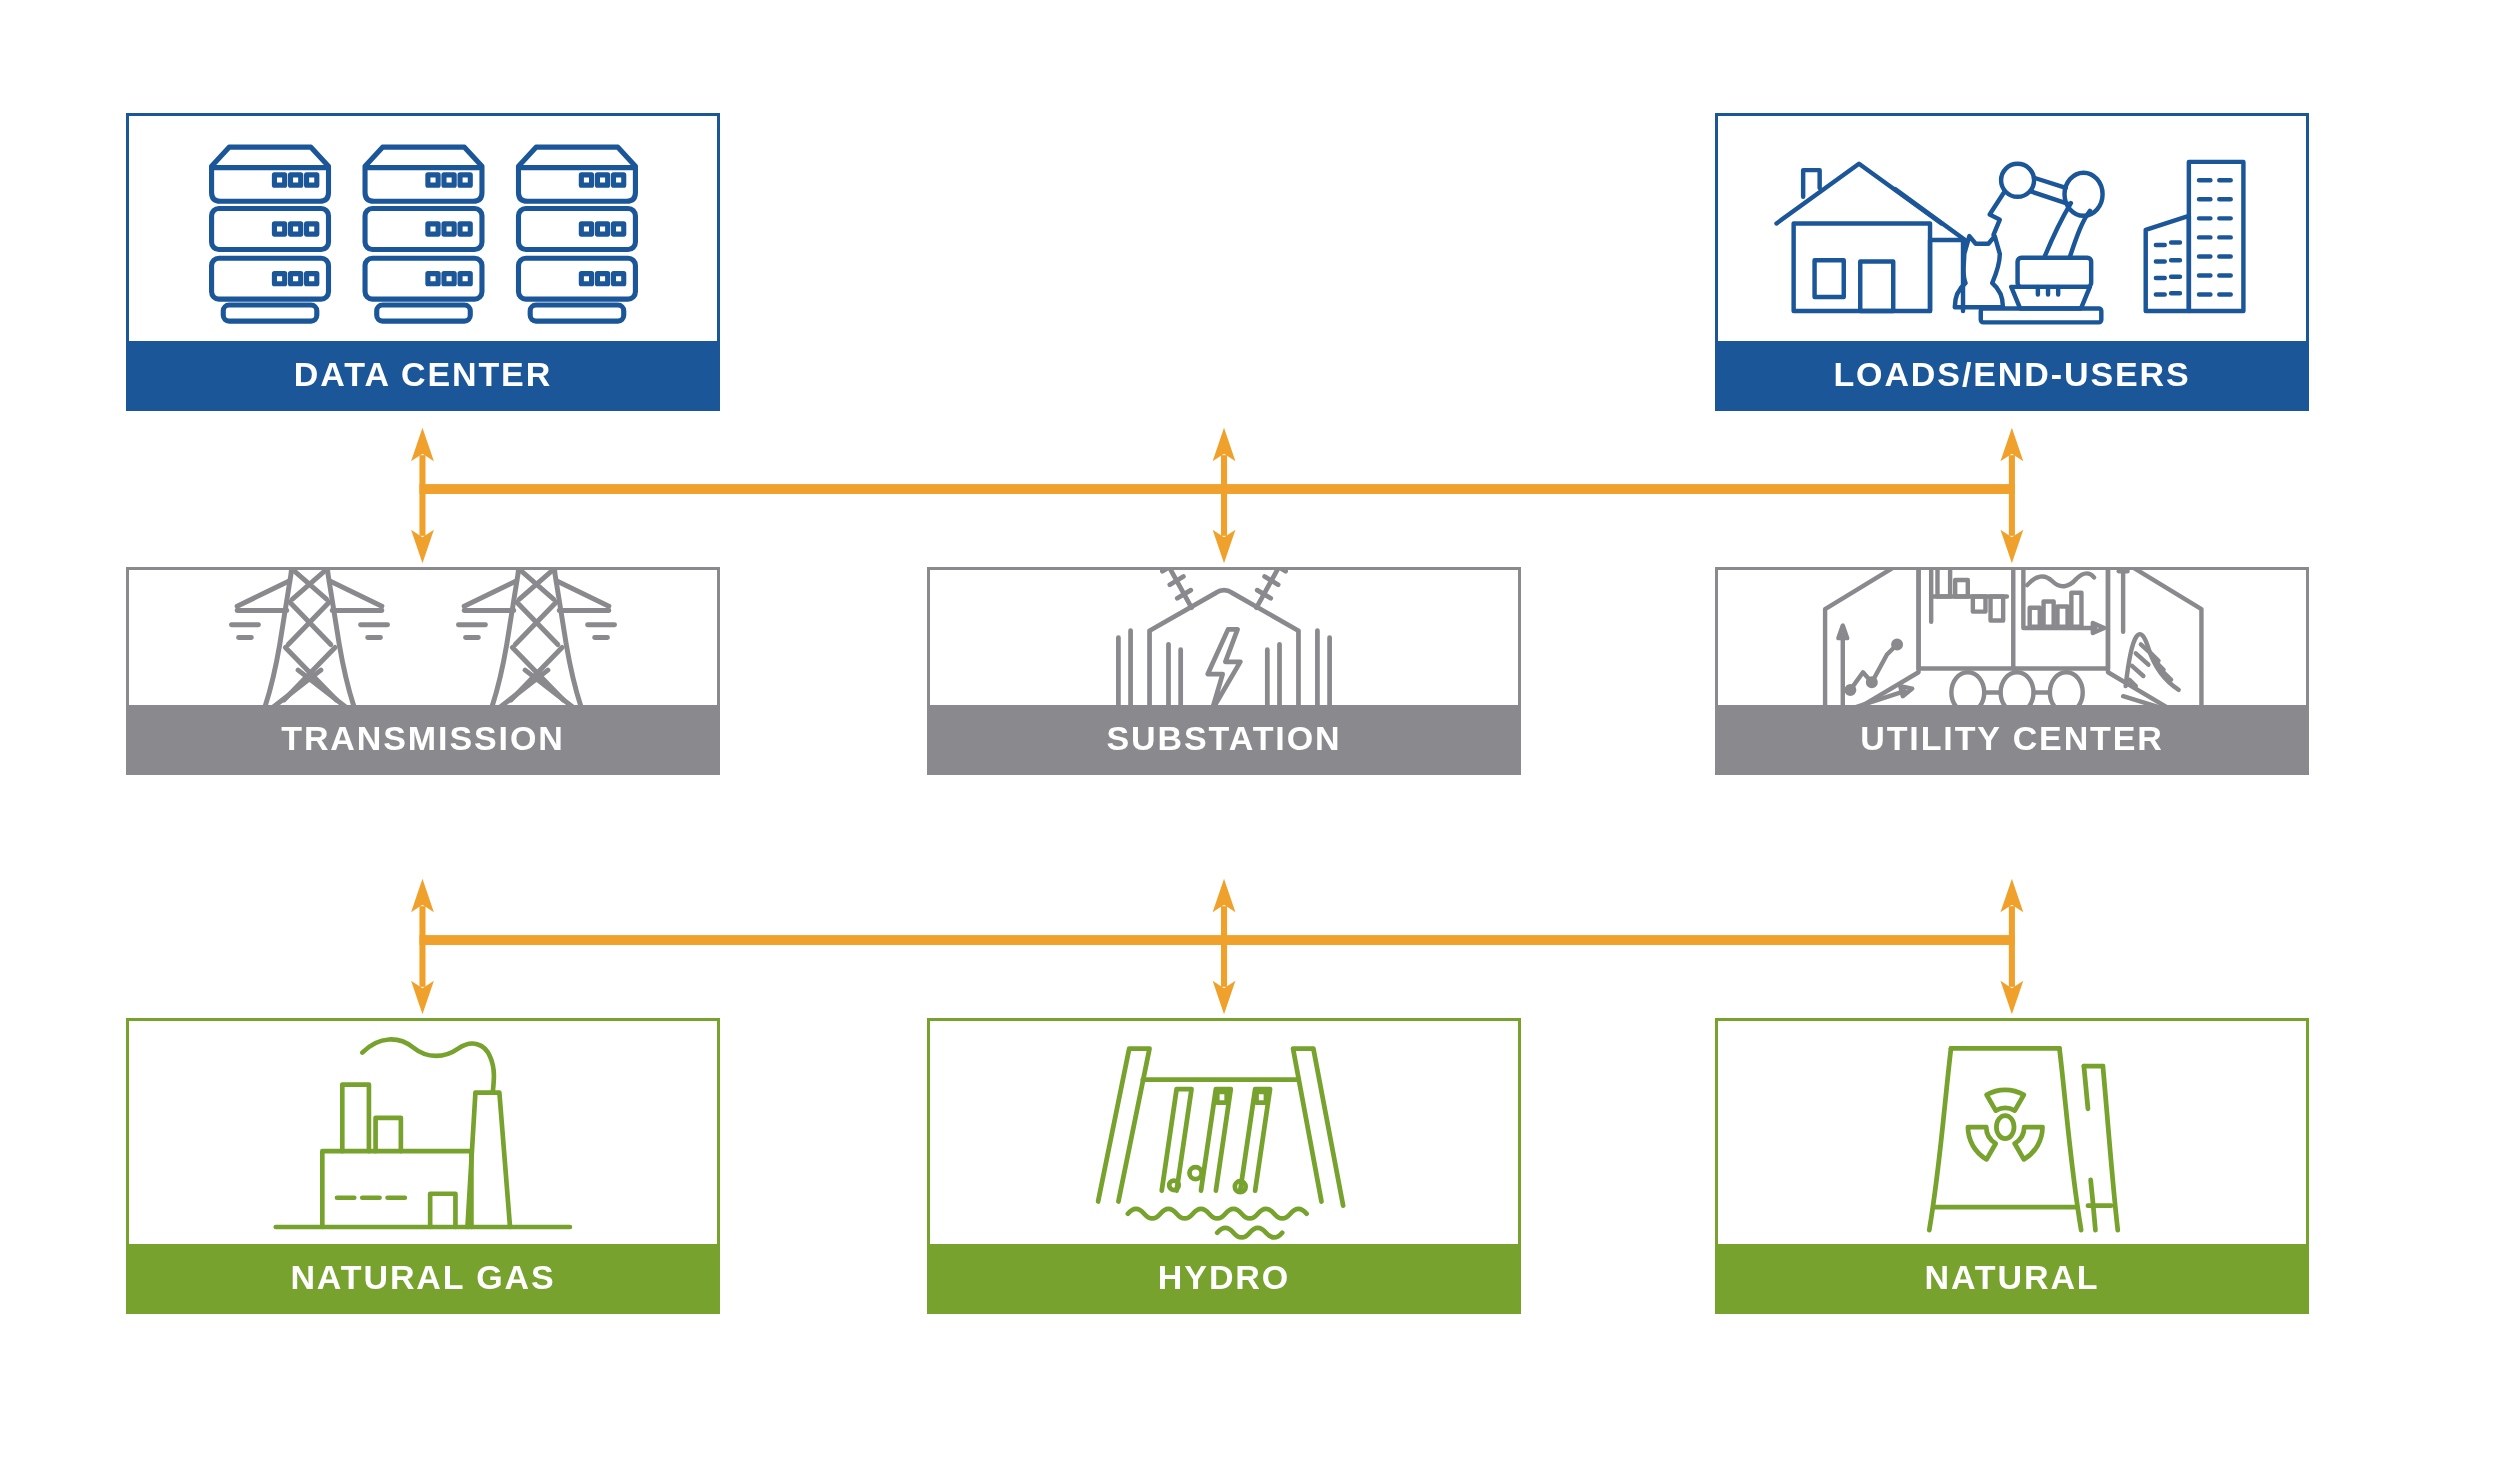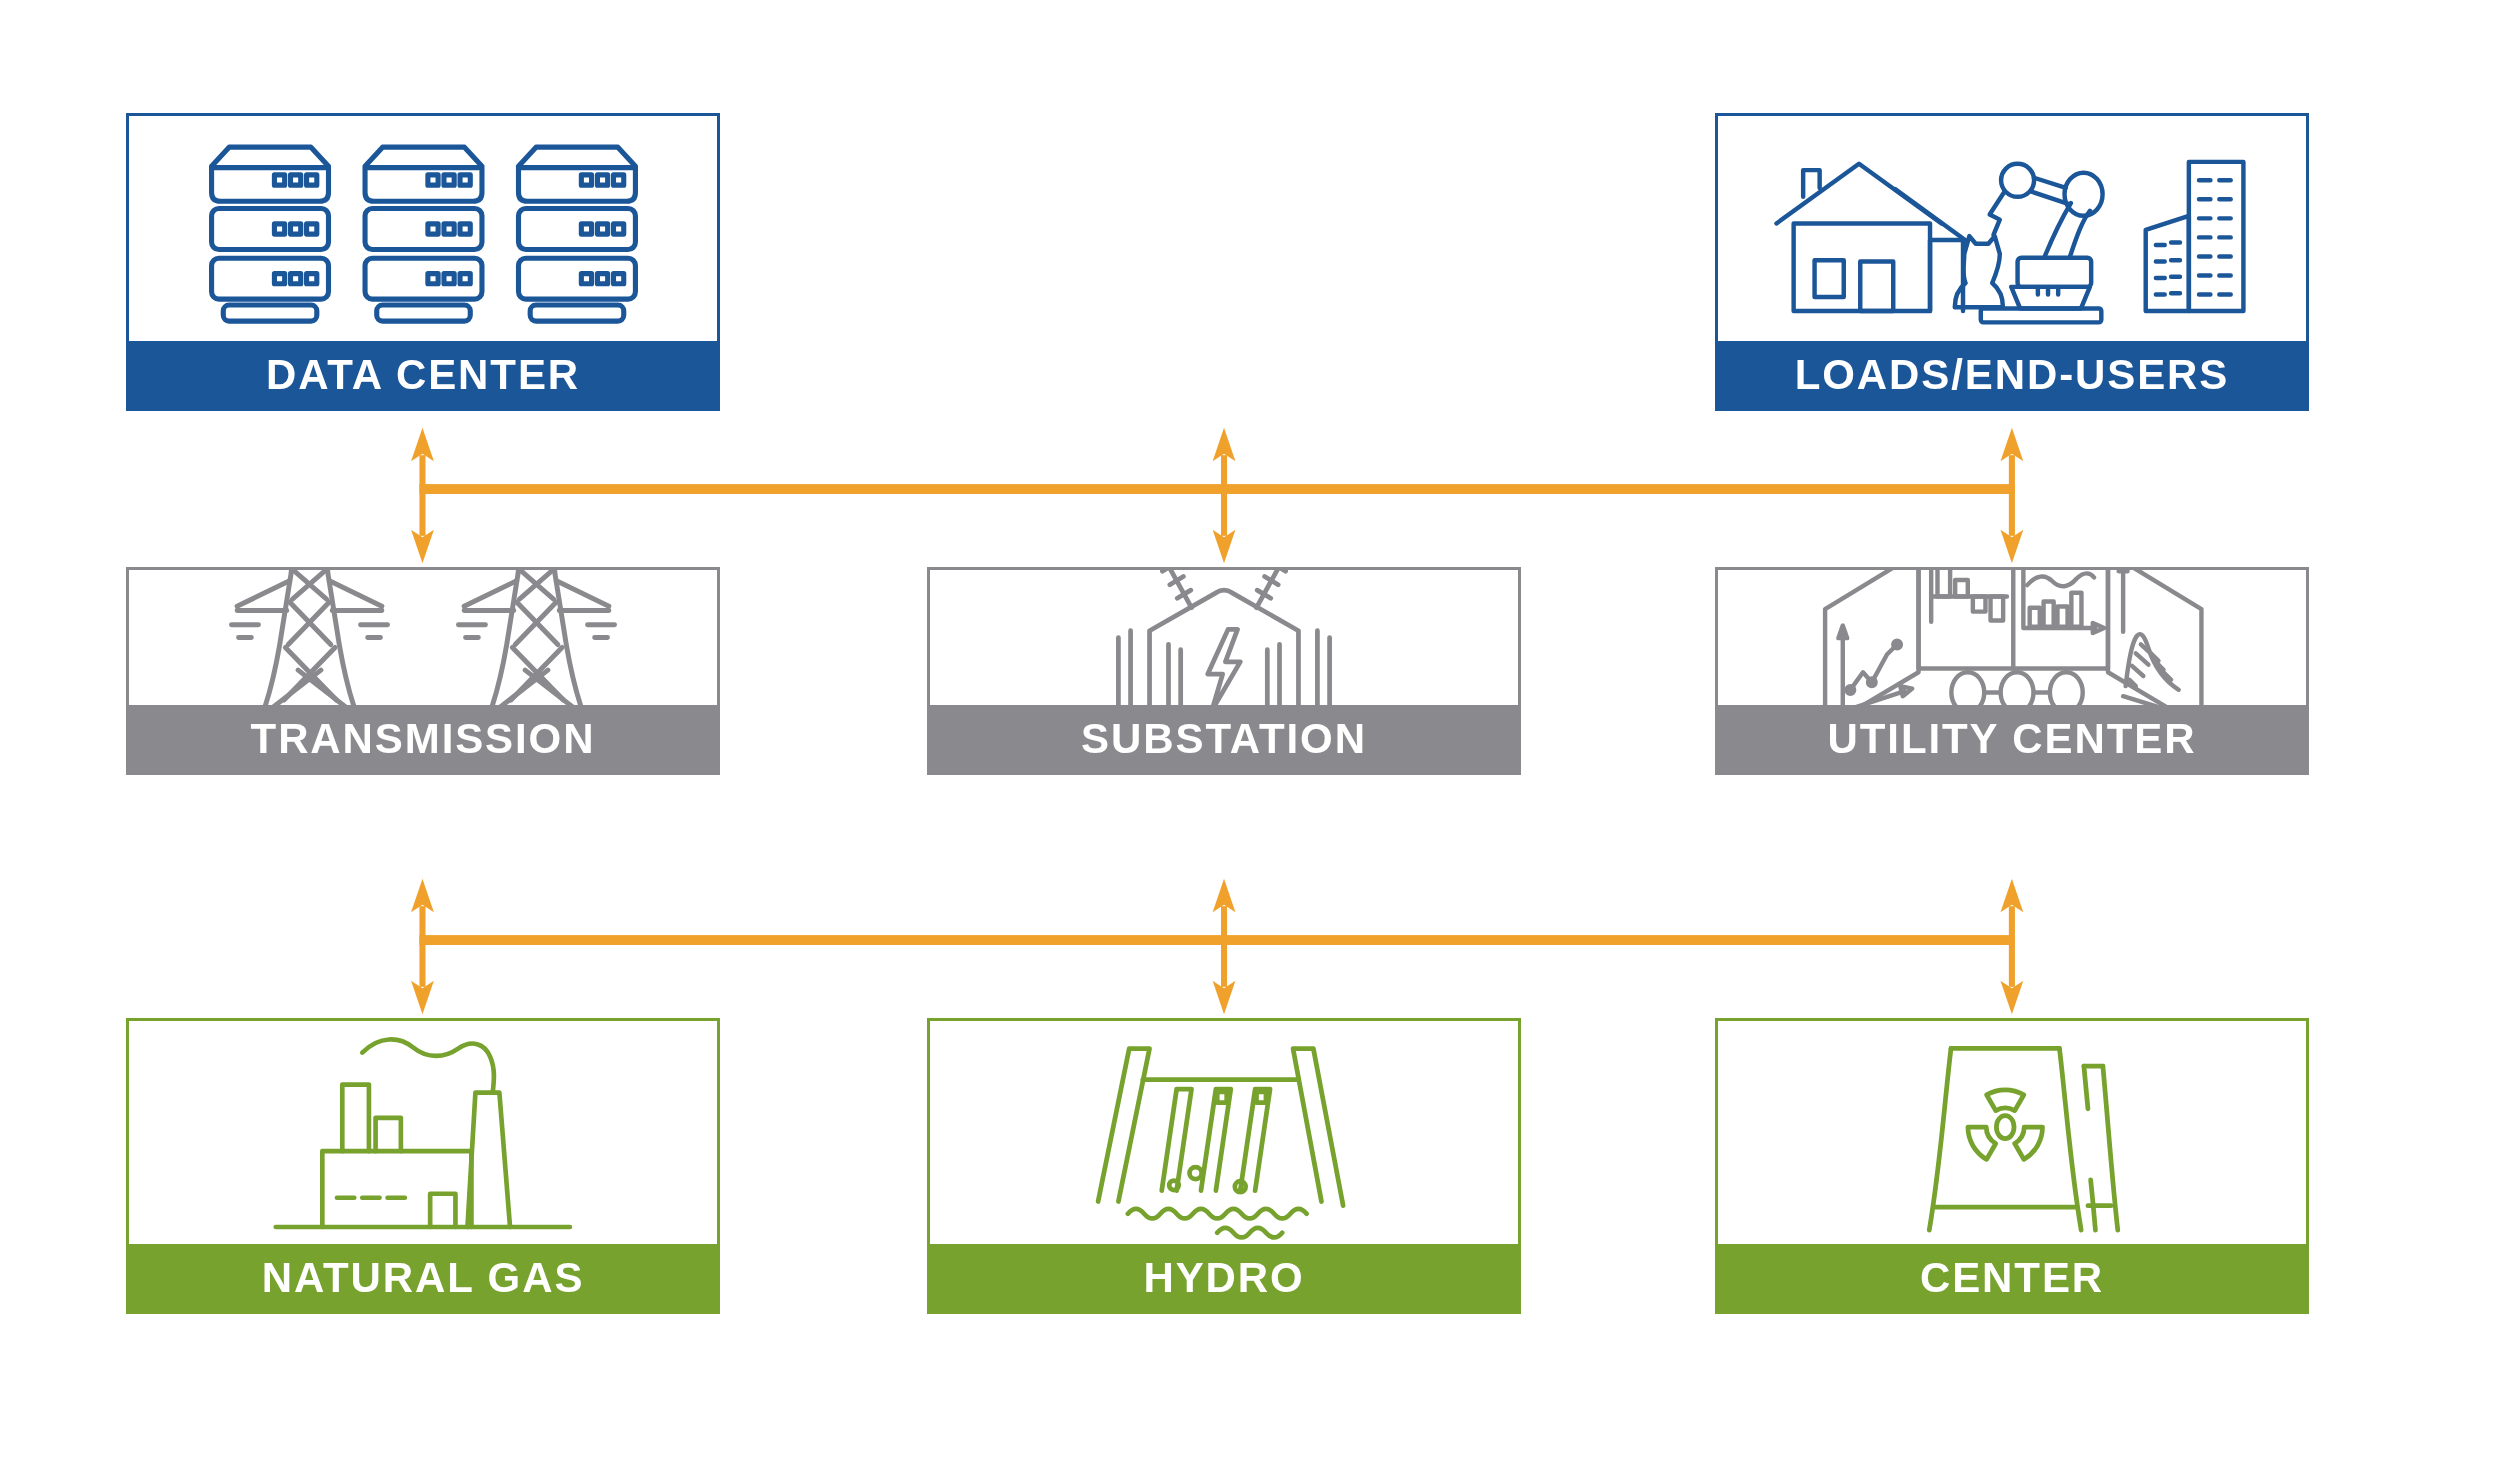--- a/index.html
+++ b/index.html
@@ -13,21 +13,21 @@
   .row2{top:567px;height:208px;}
   .row3{top:1018px;height:296px;}
   .col1{left:126px;}
   .col2{left:927px;}
   .col3{left:1715px;justify-content:space-between;}
   .icon-area{flex:1;display:flex;align-items:center;justify-content:center;overflow:hidden;}
   .banner{height:67px;flex:0 0 67px;display:flex;align-items:center;justify-content:center;}
   .card.blue  .banner{background:#1B5699;}
   .card.gray  .banner{background:#8A898D;}
   .card.green .banner{background:#76A22D;}
-  .banner span{color:#ffffff;font-weight:bold;font-size:42px;letter-spacing:1.9px;white-space:nowrap;}
+  .banner span{color:#ffffff;font-weight:bold;font-size:34px;letter-spacing:1.9px;white-space:nowrap;}
   .connector{position:absolute;left:0;width:2512px;height:145px;}
   svg.icon{display:block;}
   svg.icon *{fill:none;stroke:currentColor;stroke-width:7;stroke-linecap:round;stroke-linejoin:round;}
   svg.icon .fine{stroke-width:6;}
   .conn *{fill:#F0A12C;stroke:none;}
   .conn line{stroke:#F0A12C;stroke-width:8;fill:none;}
 </style>
 </head>
 <body>
 
@@ -306,18 +306,18 @@
         <path d="M346,62 C348,85 350,105 352,125"></path>
         <path d="M356,230 C359,258 361,280 363,304"></path>
         <path d="M352,268 H386"></path>
         <ellipse cx="230" cy="152" rx="13" ry="17"></ellipse>
         <path d="M202.5,104.4 A55,55 0 0 1 257.5,104.4 L244,127.75 A28,28 0 0 0 216,127.75 Z"></path>
         <path d="M202.5,104.4 A55,55 0 0 1 257.5,104.4 L244,127.75 A28,28 0 0 0 216,127.75 Z" transform="rotate(120 230 152)"></path>
         <path d="M202.5,104.4 A55,55 0 0 1 257.5,104.4 L244,127.75 A28,28 0 0 0 216,127.75 Z" transform="rotate(240 230 152)"></path>
       </svg>
     </div>
     <div class="banner">
-      <span>CENTER</span>
+      <span>NATURAL</span>
     </div>
   </div>
 
 </div>
 
 
 </body></html>

